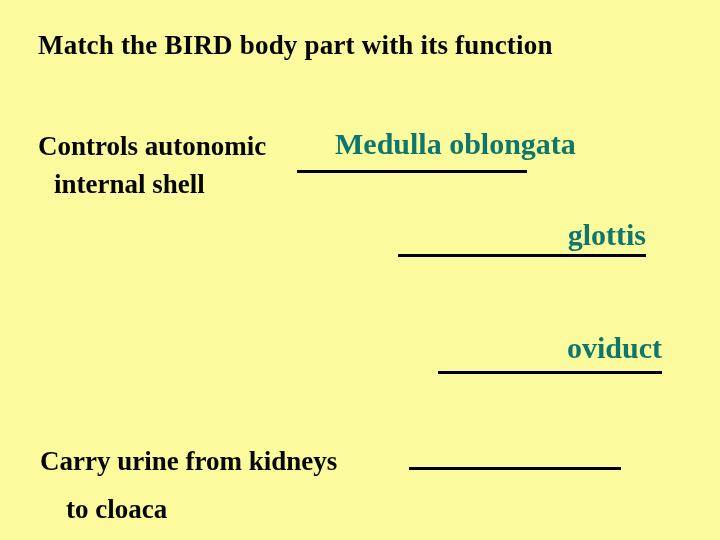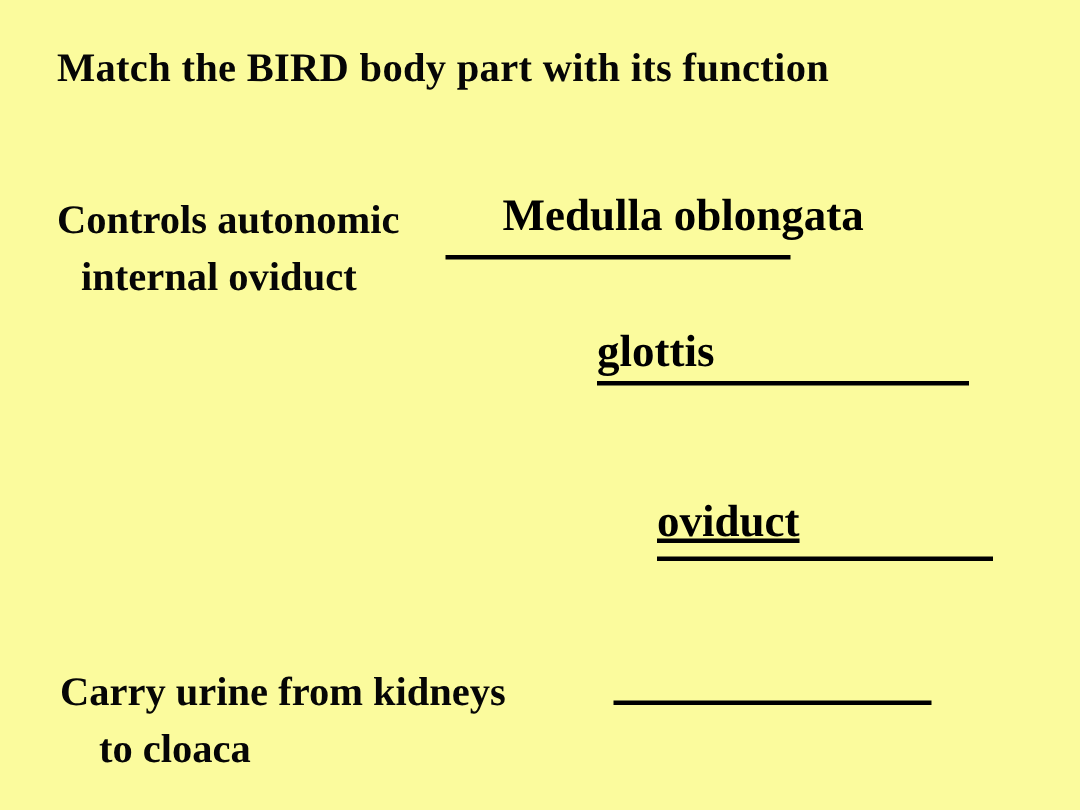--- a/index.html
+++ b/index.html
@@ -35,25 +35,25 @@
     line-height: 38px;
     white-space: nowrap;
   }
   .qline2 {
     display: block;
   }
   .answer {
     position: absolute;
     font-size: 30px;
     line-height: 32px;
-    color: #000000;
+    color: #0f766e;
     white-space: nowrap;
   }
   .answer.centered {
-    text-align: left;
+    text-align: right;
   }
   .blank {
     position: absolute;
     height: 3px;
     background: #000000;
   }
 
   
   #q1 { left: 38px; top: 99px; margin-top: 28px; }
   #q1 .qline2 { padding-left: 16px; }
@@ -61,39 +61,39 @@
   #u1 { left: 297px; top: 170px; width: 230px; }
 
   
   #q2 { left: 38px; top: 221px; }
   #q2 .qline2 { padding-left: 30px; }
   #a2 { left: 398px; top: 219px; width: 248px; }
   #u2 { left: 398px; top: 254px; width: 248px; }
 
   
   #q3 { left: 40px; top: 340px; }
-  #a3 { left: 438px; top: 332px; width: 224px; text-decoration: underline; }
+  #a3 { left: 438px; top: 332px; width: 224px; }
   #u3 { left: 438px; top: 371px; width: 224px; }
 
   
   #q4 { left: 40px; top: 442px; }
-  #q4 .qline2 { padding-left: 26px; }
+  #q4 .qline2 { padding-left: 26px; margin-top: 10px; }
   #a4 { left: 409px; top: 427px; width: 212px; }
   #u4 { left: 409px; top: 467px; width: 212px; }
 </style>
 </head>
 <body>
 
 <div class="slide">
 
   <div class="title">Match the BIRD body part with its function</div>
 
   <div class="qtext" id="q1">
     <span>Controls autonomic</span>
-    <span class="qline2">internal oviduct</span>
+    <span class="qline2">internal shell</span>
   </div>
   <div class="answer" id="a1">Medulla oblongata</div>
   <div class="blank" id="u1"></div>
 
   <div class="answer centered" id="a2">glottis</div>
   <div class="blank" id="u2"></div>
 
   <div class="answer centered" id="a3">oviduct</div>
   <div class="blank" id="u3"></div>
 

